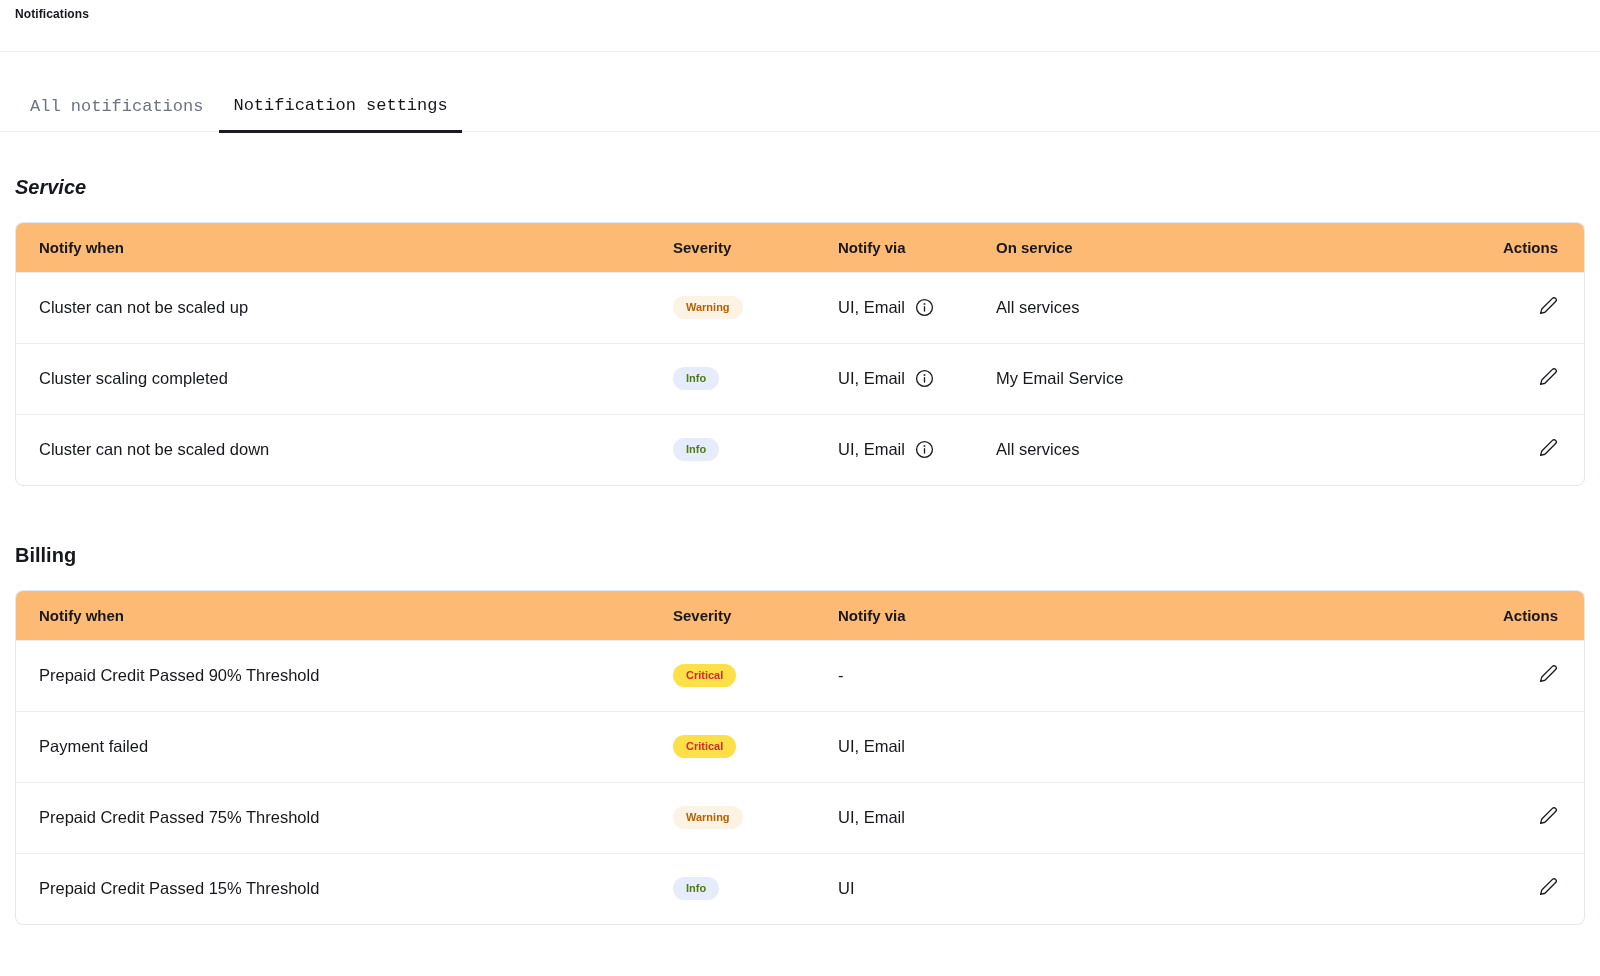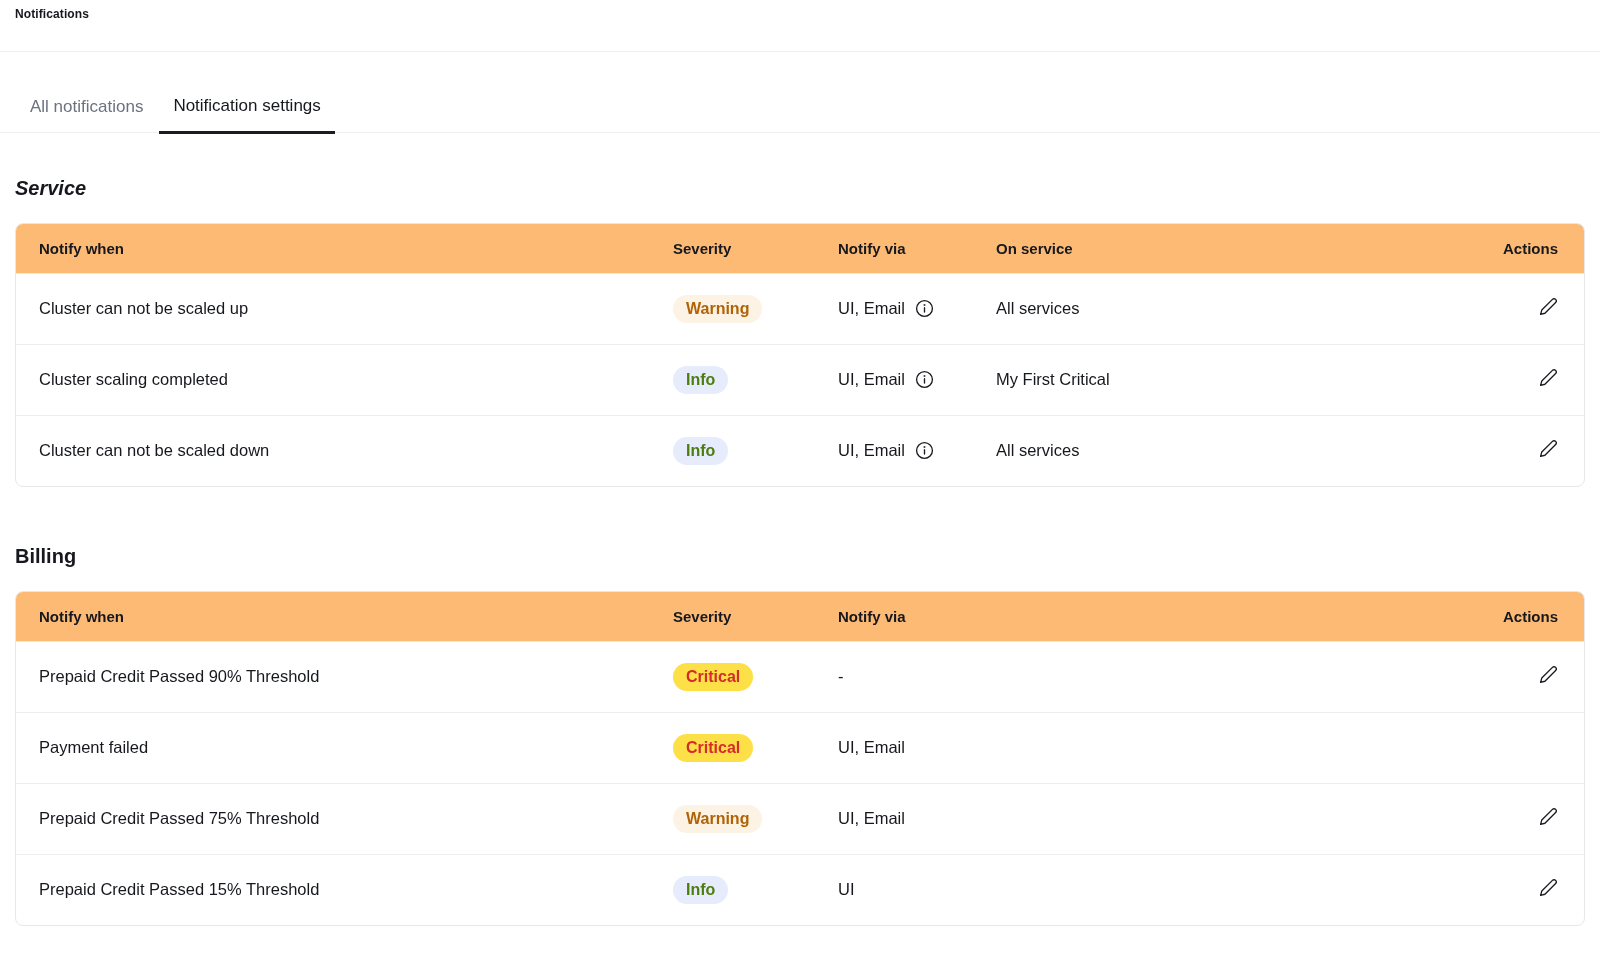--- a/index.html
+++ b/index.html
@@ -24,20 +24,21 @@
   }
 
   
   .tabs {
     display: flex;
     align-items: flex-end;
     gap: 16px;
     padding-left: 30px;
     margin-top: 44px;
     border-bottom: 1px solid #eef0f2;
+    font-family: Liberation Mono, monospace;
   }
   .tab {
     font-size: 17px;
     color: #6b7280;
     padding-bottom: 15px;
     cursor: pointer;
     white-space: nowrap;
   }
   .tab.active {
     color: #16181d;
@@ -85,21 +86,21 @@
     border-top: 1px solid #ecedf0;
     vertical-align: middle;
     padding: 0;
   }
 
   
   .badge {
     display: inline-block;
     padding: 6px 13px;
     border-radius: 15px;
-    font-size: 16px;
+    font-size: 11px;
     font-weight: 600;
     line-height: 1;
   }
   .badge-warning  { background: #fdf3e4; color: #b26205; }
   .badge-info     { background: #e6ecfb; color: #4d7c0f; }
   .badge-critical { background: #fde047; color: #d42b2b; }
 
   
   .via-cell { display: inline-flex; align-items: center; gap: 10px; }
   .icon-info {
@@ -174,21 +175,21 @@
         <td><span class="via-cell">
               <span>UI, Email</span>
               <span class="icon-info">
   <svg viewBox="0 0 24 24" width="19" height="19" fill="none" stroke="#1a1c21" stroke-width="1.7" stroke-linecap="round" stroke-linejoin="round">
     <circle cx="12" cy="12" r="10"></circle>
     <line x1="12" y1="11" x2="12" y2="16.5"></line>
     <circle cx="12" cy="7.5" r="0.4" fill="#1a1c21"></circle>
   </svg>
 </span>
             </span></td>
-        <td>My First Critical</td>
+        <td>My Email Service</td>
         <td class="col-actions"><span class="icon-pencil">
   <svg viewBox="0 0 24 24" width="19" height="19" fill="none" stroke="#1a1c21" stroke-width="1.7" stroke-linecap="round" stroke-linejoin="round">
     <path d="M17 3a2.828 2.828 0 1 1 4 4L7.5 20.5 2 22l1.5-5.5L17 3z"></path>
   </svg>
 </span></td>
       </tr>
       <tr>
         <td class="col-first">Cluster can not be scaled down</td>
         <td><span class="badge badge-info">Info</span></td>
         <td><span class="via-cell">

